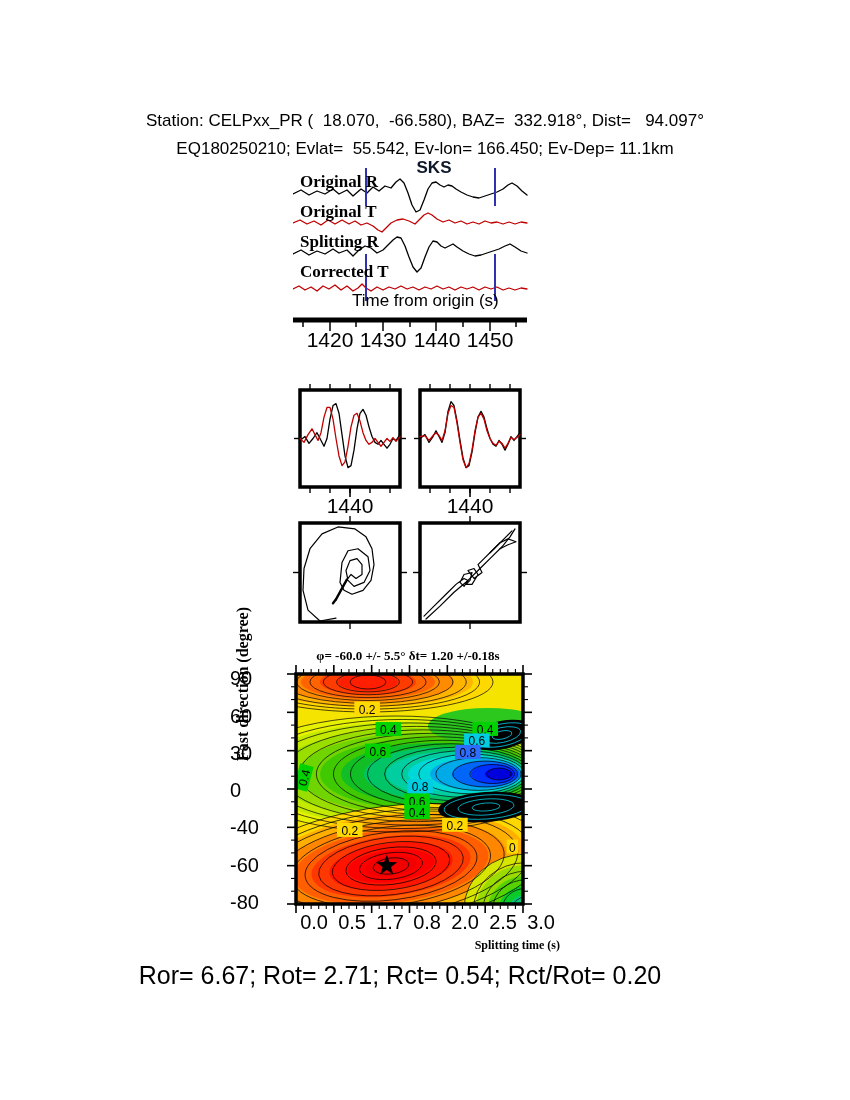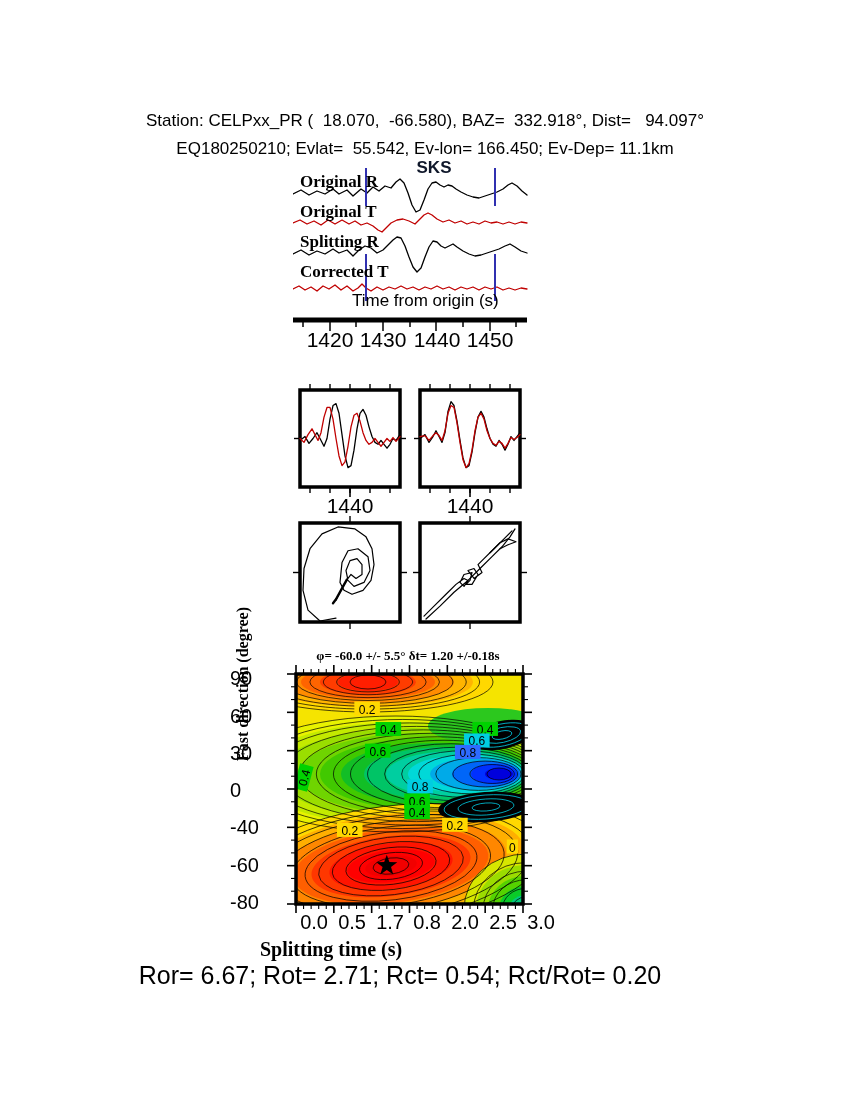--- a/index.html
+++ b/index.html
@@ -370,16 +370,16 @@
   <div class="abs ytick" style="left:230px;top:891px;">-80</div>
 
   <div class="abs ctick" style="left:264px;top:911px;">0.0</div>
   <div class="abs ctick" style="left:302px;top:911px;">0.5</div>
   <div class="abs ctick" style="left:340px;top:911px;">1.7</div>
   <div class="abs ctick" style="left:377px;top:911px;">0.8</div>
   <div class="abs ctick" style="left:415px;top:911px;">2.0</div>
   <div class="abs ctick" style="left:453px;top:911px;">2.5</div>
   <div class="abs ctick" style="left:491px;top:911px;">3.0</div>
 
-  <div class="abs serifbold" style="left:260px;top:938px;width:300px;text-align:left;font-size:20px;">Splitting time (s)</div>
+  <div class="abs serifbold" style="left:260px;top:938px;width:300px;text-align:right;font-size:12px;">Splitting time (s)</div>
 
   <div class="abs foot" style="left:100px;top:961px;">Ror= 6.67; Rot= 2.71; Rct= 0.54; Rct/Rot= 0.20</div>
 </div>
 
 </body></html>

